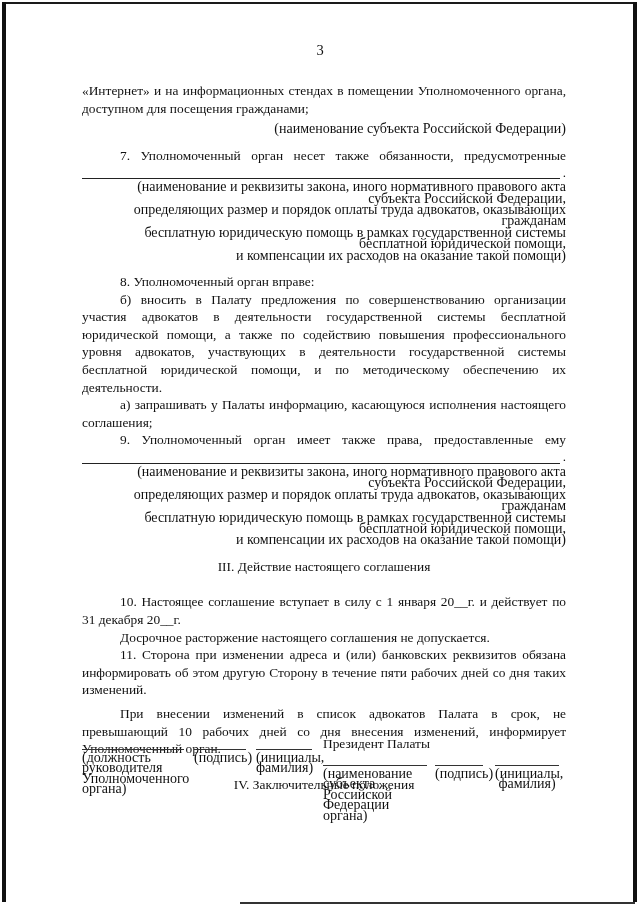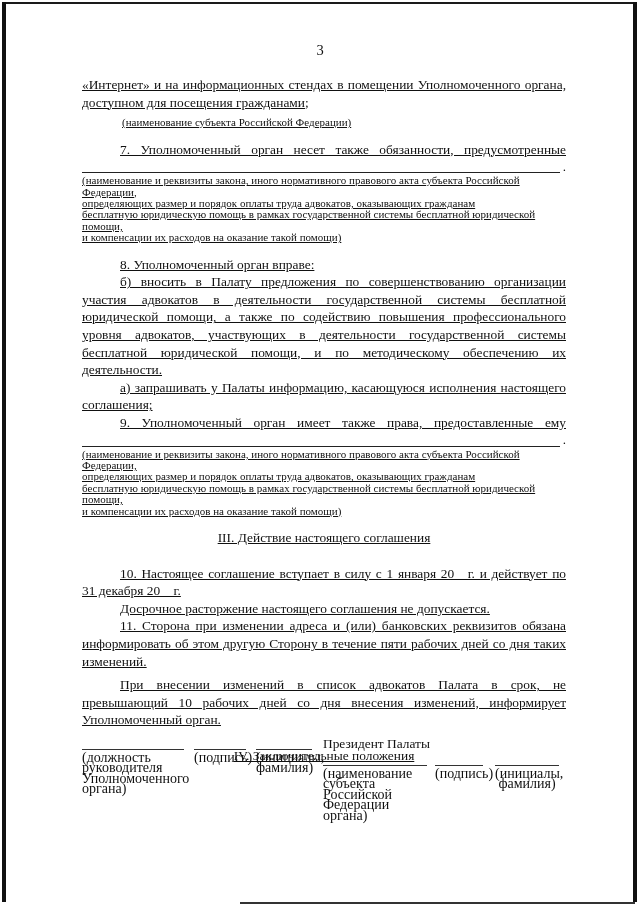--- a/index.html
+++ b/index.html
@@ -35,25 +35,24 @@
     .page-number {
       position: absolute;
       top: 42px;
       left: 0; width: 640px;
       text-align: center;
       font-size: 14.5px;
     }
     .content {
       position: absolute;
       left: 82px;
-      top: 76px;
+      top: 82px;
       width: 484px;
       font-size: 13.4px;
       line-height: 17.6px;
-      text-decoration: underline;
     }
     .p {
       margin: 0;
       text-align: justify;
       text-align-last: auto;
     }
     .indent { text-indent: 38px; }
     .jl { text-align-last: justify; }
     .blank-line {
       display: inline-block;
@@ -64,23 +63,23 @@
     .full-rule {
       height: 14px;
       border-bottom: 1px solid #222;
       margin-right: 6px;
       position: relative;
     }
     .full-rule .dot {
       position: absolute; right: -6px; bottom: -3px; font-size: 13px;
     }
     .note {
-      font-size: 11px;
+      font-size: 14px;
       line-height: 11.4px;
-      text-align: left;
+      text-align: right;
       margin: 0;
     }
     .section-title {
       text-align: center;
       margin: 0;
       font-size: 13.4px;
     }
     .gap-s { height: 6px; }
     .gap-m { height: 12px; }
     .gap-l { height: 18px; }

